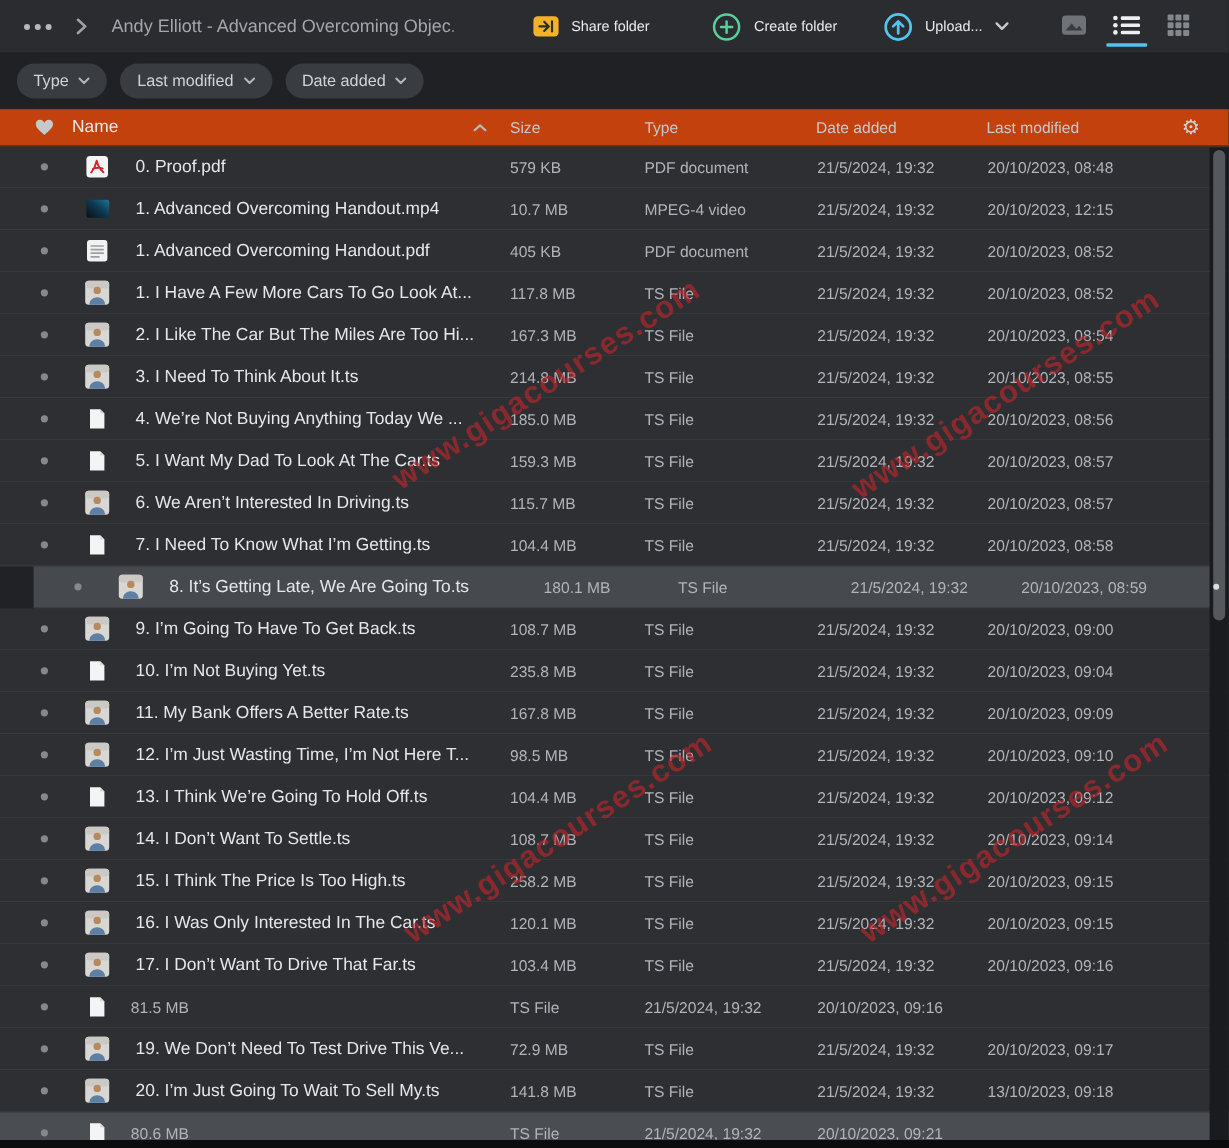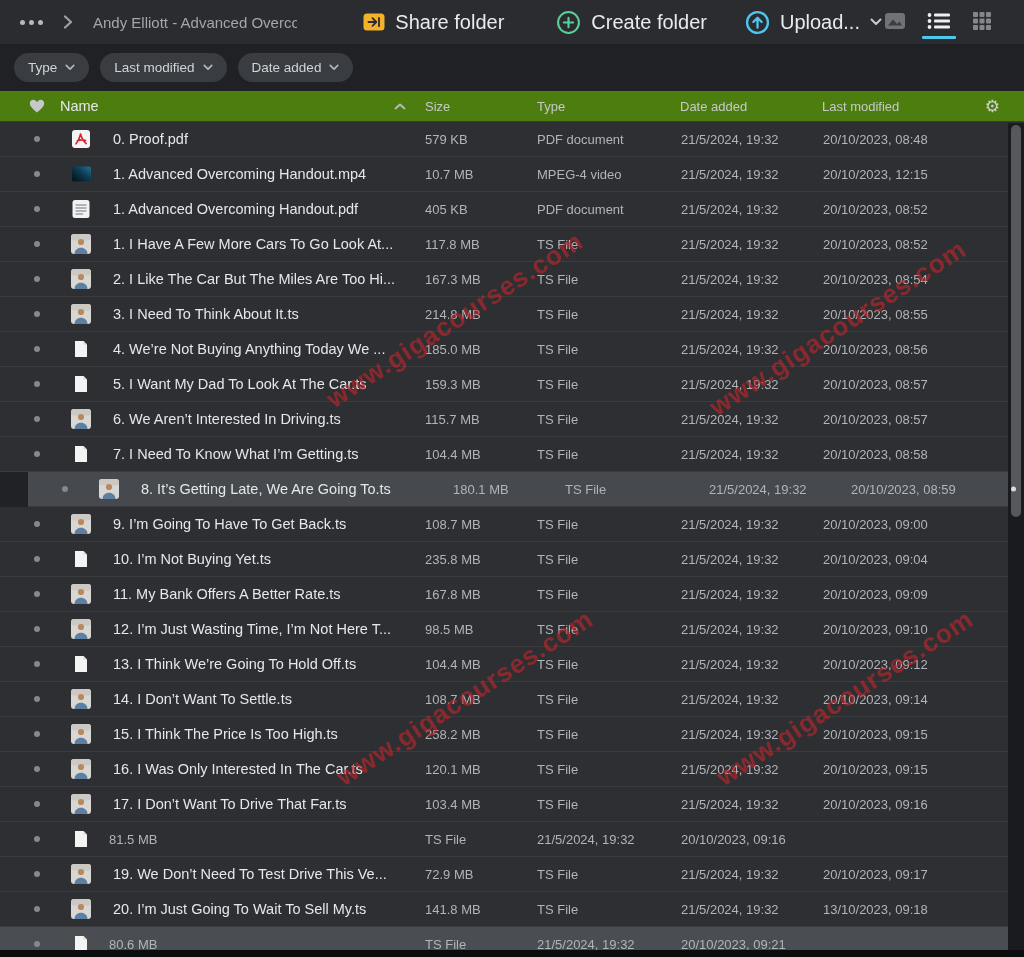--- a/index.html
+++ b/index.html
@@ -20,21 +20,21 @@
   }
   .dots-menu { display:flex; gap:4px; margin-right:20px; cursor:pointer; }
   .dots-menu i { width:5px; height:5px; border-radius:50%; background:#b6b9bc; display:block; }
   .crumb-chev { margin-right:20px; display:flex; align-items:center; }
   .breadcrumb {
     color:#a3a6aa; font-size:15px; max-width:285px;
     white-space:nowrap; overflow:hidden; text-overflow:clip;
     cursor:pointer;
   }
   .tb-btn { display:flex; align-items:center; gap:10px; cursor:pointer; white-space:nowrap; }
-  .tb-btn span.lbl { font-size:20px; color:#e9eaec; }
+  .tb-btn span.lbl { font-size:12px; color:#e9eaec; }
   .btn-share  { margin-left:66px; }
   .btn-create { margin-left:52px; }
   .btn-upload { margin-left:38px;text-align:center; }
   .upload-caret { margin-left:10px; display:flex; align-items:center; cursor:pointer; }
   .view-group { margin-left:auto; display:flex; align-items:center; gap:17px; }
   .view-btn { position:relative; padding:4px 2px 7px 2px; cursor:pointer; display:flex; }
   .view-btn .active-bar {
     position:absolute; left:-3px; right:-3px; bottom:-2px; height:3px;
     background:#4fc6ee; border-radius:1px;
   }
@@ -50,21 +50,21 @@
     display:flex; align-items:center; gap:8px; cursor:pointer;
   }
 
   
   .grid-cols {
     display:grid;
     grid-template-columns:58px 46px 316px 112px 144px 142px 188px;
     align-items:center;
   }
   .thead {
-    height:31px; background:#4d7c0f; color:#c6c9cc; font-size:13px;
+    height:31px; background:#c2410c; color:#c6c9cc; font-size:13px;
     border-bottom:1px solid #393b3f; position:relative; padding-right:18px;
   }
   .thead .c-fav { display:flex; justify-content:center; padding-left:16px; }
   .thead .c-name { display:flex; align-items:center; grid-column:2 / span 2; padding-left:2px; }
   .thead .sort { margin-left:auto; margin-right:14px; display:flex; }
   .thead .gear {
     position:absolute; right:24px; top:50%; transform:translateY(-50%);
     font-size:17px; color:#cdd0d3; cursor:pointer; line-height:1;
   }
   .cell-h { cursor:pointer; }

